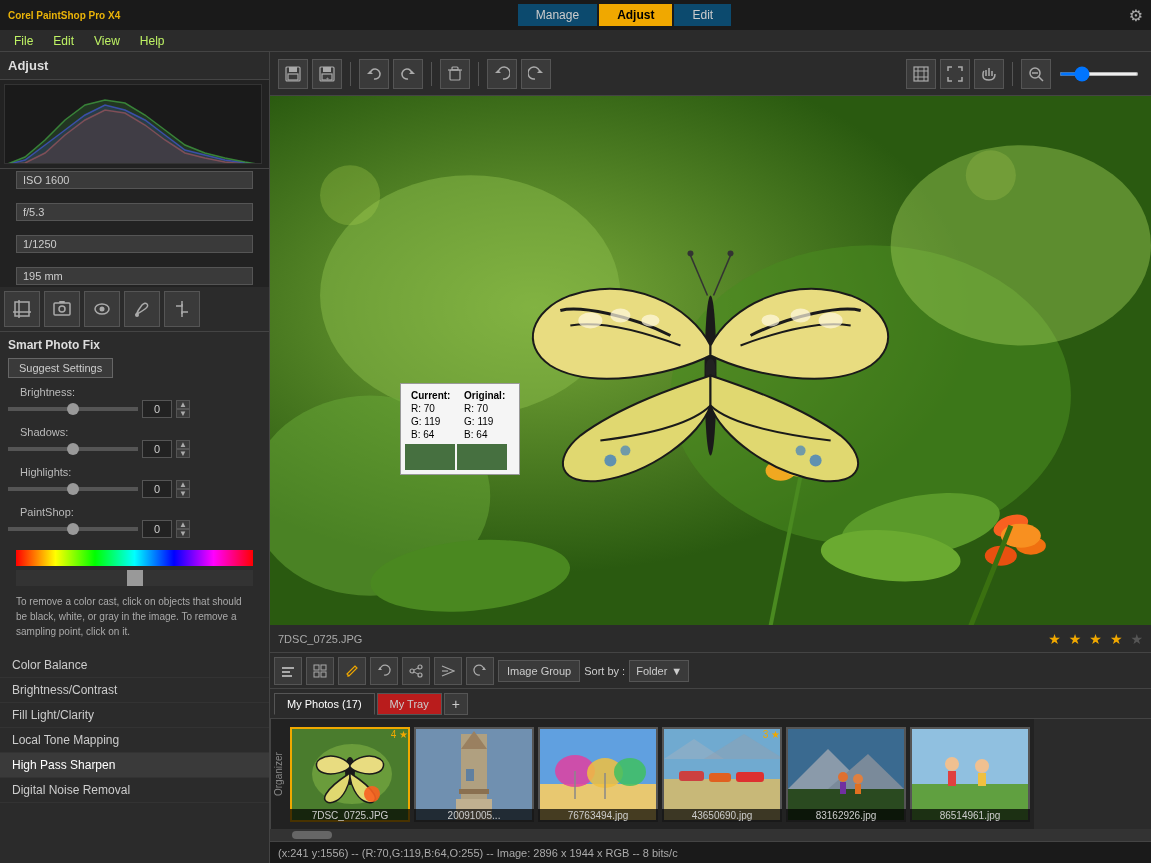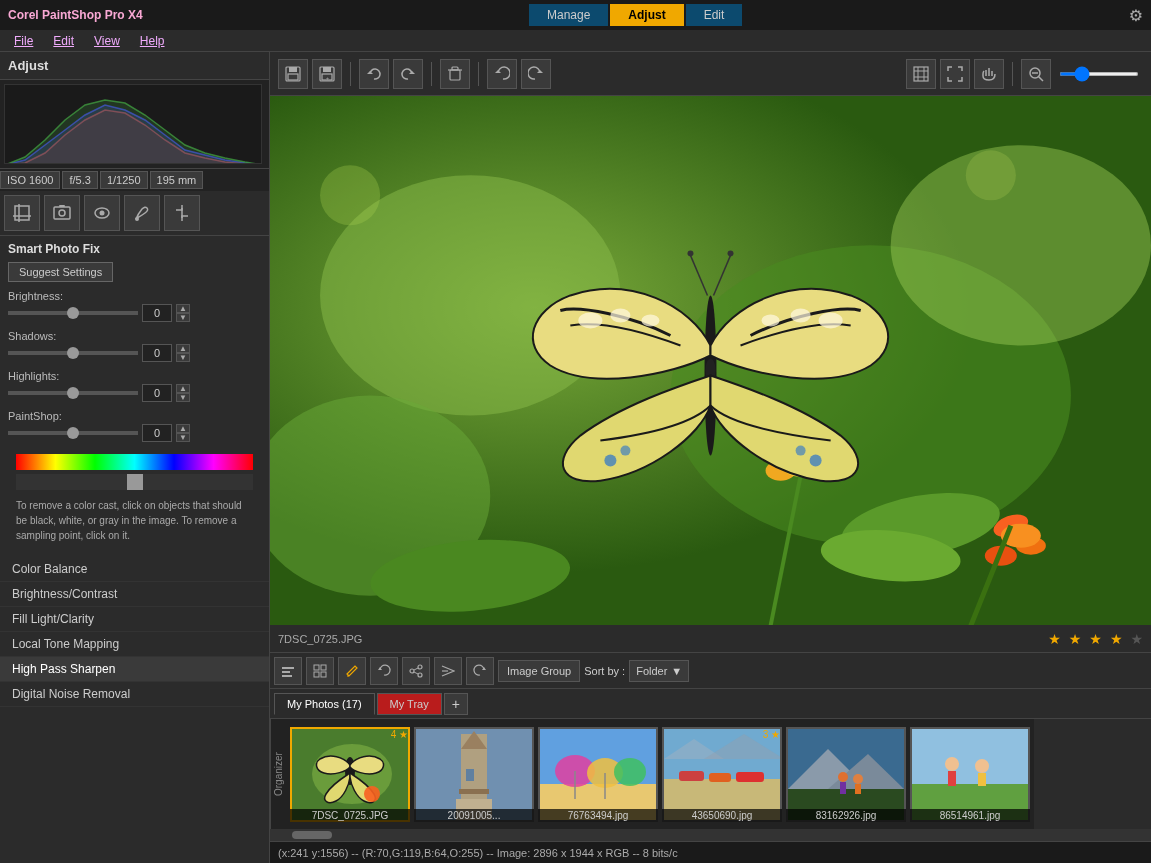--- a/index.html
+++ b/index.html
@@ -1,56 +1,56 @@
 <!DOCTYPE html>
 <html><head>
   <meta charset="utf-8">
   <style>
     * { margin: 0; padding: 0; box-sizing: border-box; }
     body { width: 1151px; height: 863px; background: #2b2b2b; font-family: Arial, sans-serif; font-size: 12px; color: #ccc; overflow: hidden; }
 
     
     #titlebar { height: 30px; background: #1a1a1a; display: flex; align-items: center; padding: 0 8px; justify-content: space-between; }
-    #titlebar .logo { color: #f9a8d4; font-size: 12px; font-weight: bold; }
+    #titlebar .logo { color: #eab308; font-size: 10px; font-weight: bold; }
     #titlebar .nav-tabs { display: flex; gap: 2px; }
     .nav-tab { padding: 4px 18px; background: #0c4a6e; color: #ccc; cursor: pointer; font-size: 12px; border: none; }
     .nav-tab.active { background: #f0a800; color: #000; font-weight: bold; }
     #titlebar .corel-icon { color: #aaa; font-size: 16px; }
 
     
     #menubar { height: 22px; background: #2b2b2b; display: flex; align-items: center; padding: 0 4px; border-bottom: 1px solid #444; }
-    .menu-item { padding: 2px 10px; color: #f0abfc; cursor: pointer; font-size: 12px; text-decoration: underline; }
+    .menu-item { padding: 2px 10px; color: #bef264; cursor: pointer; font-size: 12px; }
 
     
     #main { display: flex; height: calc(863px - 52px); }
 
     
     #left-panel { width: 270px; background: #2b2b2b; display: flex; flex-direction: column; border-right: 1px solid #444; overflow-y: auto; }
 
     
     #histogram-area { padding: 4px; background: #222; border-bottom: 1px solid #444; }
     #histogram-canvas { width: 258px; height: 80px; background: #1a1a1a; border: 1px solid #333; position: relative; overflow: hidden; }
 
     
-    #exif-info { display: flex; gap: 2px; padding: 2px 0; background: #222; }
+    #exif-info { display: flex; gap: 14px; padding: 2px 16px; background: #222; flex-direction: column; }
     .exif-tag { background: #3a3a3a; color: #ccc; padding: 2px 6px; font-size: 11px; border: 1px solid #555; }
 
     
     #tool-icons { display: flex; gap: 4px; padding: 4px; background: #2b2b2b; border-bottom: 1px solid #444; }
     .tool-btn { width: 36px; height: 36px; background: #3a3a3a; border: 1px solid #555; display: flex; align-items: center; justify-content: center; cursor: pointer; color: #ccc; font-size: 16px; }
 
     
     #adjust-label { padding: 6px 8px; font-size: 13px; font-weight: bold; color: #ddd; background: #2b2b2b; border-bottom: 1px solid #444; }
 
     
     #smart-fix { padding: 6px 8px; }
     #smart-fix h3 { font-size: 12px; color: #ddd; margin-bottom: 6px; font-weight: bold; }
     .suggest-btn { padding: 3px 10px; background: #3a3a3a; border: 1px solid #666; color: #ccc; cursor: pointer; font-size: 11px; margin-bottom: 8px; }
     .slider-row { margin-bottom: 8px; }
-    .slider-label { font-size: 11px; color: #bbb; margin-bottom: 2px; }
+    .slider-label { font-size: 11px; color: #bbb; margin-bottom: 2px; margin-left: 12px; }
     .slider-container { display: flex; align-items: center; gap: 4px; }
     .slider { -webkit-appearance: none; appearance: none; width: 130px; height: 4px; background: linear-gradient(to right, #555 0%, #555 50%, #555 100%); outline: none; }
     .slider::-webkit-slider-thumb { -webkit-appearance: none; width: 12px; height: 12px; border-radius: 50%; background: #999; cursor: pointer; }
     .slider-value { width: 30px; height: 18px; background: #222; border: 1px solid #555; color: #ccc; text-align: center; font-size: 11px; padding: 1px; }
     .spin-btn { display: flex; flex-direction: column; }
     .spin-up, .spin-down { width: 14px; height: 9px; background: #3a3a3a; border: 1px solid #555; display: flex; align-items: center; justify-content: center; cursor: pointer; font-size: 8px; color: #aaa; line-height: 1; }
 
     
     #color-cast { padding: 4px 8px; }
     #cast-gradient { width: 100%; height: 16px; background: linear-gradient(to right, #ff0000, #ffff00, #00ff00, #00ffff, #0000ff, #ff00ff, #ff0000); margin-bottom: 4px; }
@@ -453,20 +453,46 @@
           <path d="M330,345 C370,340 420,330 440,310" fill="none" stroke="#1a1a1a" stroke-width="2"></path>
           <path d="M560,345 C520,340 460,330 440,310" fill="none" stroke="#1a1a1a" stroke-width="2"></path>
 
           <circle cx="340" cy="365" r="6" fill="#4080c0" opacity="0.8"></circle>
           <circle cx="355" cy="355" r="5" fill="#4080c0" opacity="0.7"></circle>
           <circle cx="545" cy="365" r="6" fill="#4080c0" opacity="0.8"></circle>
           <circle cx="530" cy="355" r="5" fill="#4080c0" opacity="0.7"></circle>
         </svg>
 
         
+        <div id="color-tooltip">
+          <table>
+            <tbody>
+                <tr>
+              <td style="font-weight:bold;font-size:10px;">Current:</td>
+              <td style="font-weight:bold;font-size:10px;">Original:</td>
+            </tr>
+            <tr>
+              <td style="font-size:10px;color:#000;">R: 70</td>
+              <td style="font-size:10px;color:#000;">R: 70</td>
+            </tr>
+            <tr>
+              <td style="font-size:10px;color:#000;">G: 119</td>
+              <td style="font-size:10px;color:#000;">G: 119</td>
+            </tr>
+            <tr>
+              <td style="font-size:10px;color:#000;">B: 64</td>
+              <td style="font-size:10px;color:#000;">B: 64</td>
+            </tr>
+          </tbody>
+            </table>
+          <div class="color-swatch-row">
+            <div class="color-swatch" style="background:#467040;"></div>
+            <div class="color-swatch" style="background:#467040;"></div>
+          </div>
+        </div>
       </div>
     </div>
 
     <div id="file-info-bar">
       <span class="file-name">7DSC_0725.JPG</span>
       <span style="flex:1"></span>
       <span style="color:#f0a800;font-size:14px;cursor:pointer;">★</span>
       <span style="color:#f0a800;font-size:14px;cursor:pointer;">★</span>
       <span style="color:#f0a800;font-size:14px;cursor:pointer;">★</span>
       <span style="color:#f0a800;font-size:14px;cursor:pointer;">★</span>

